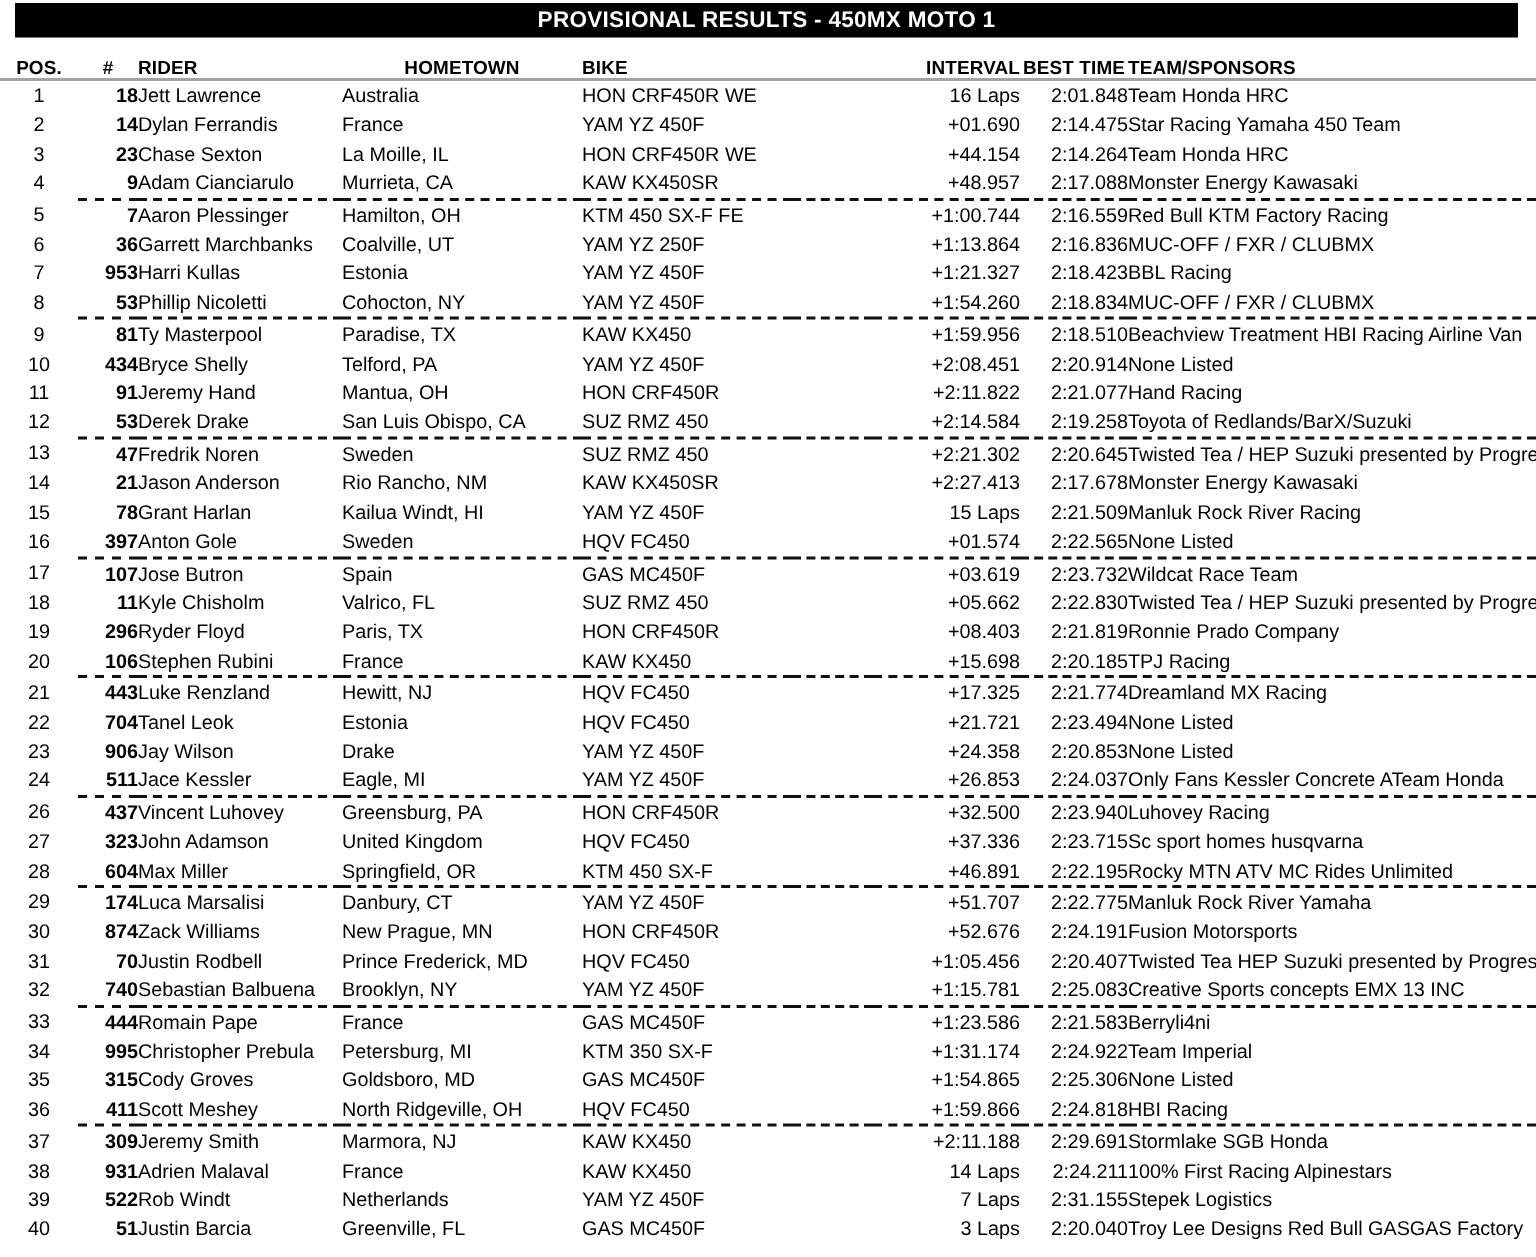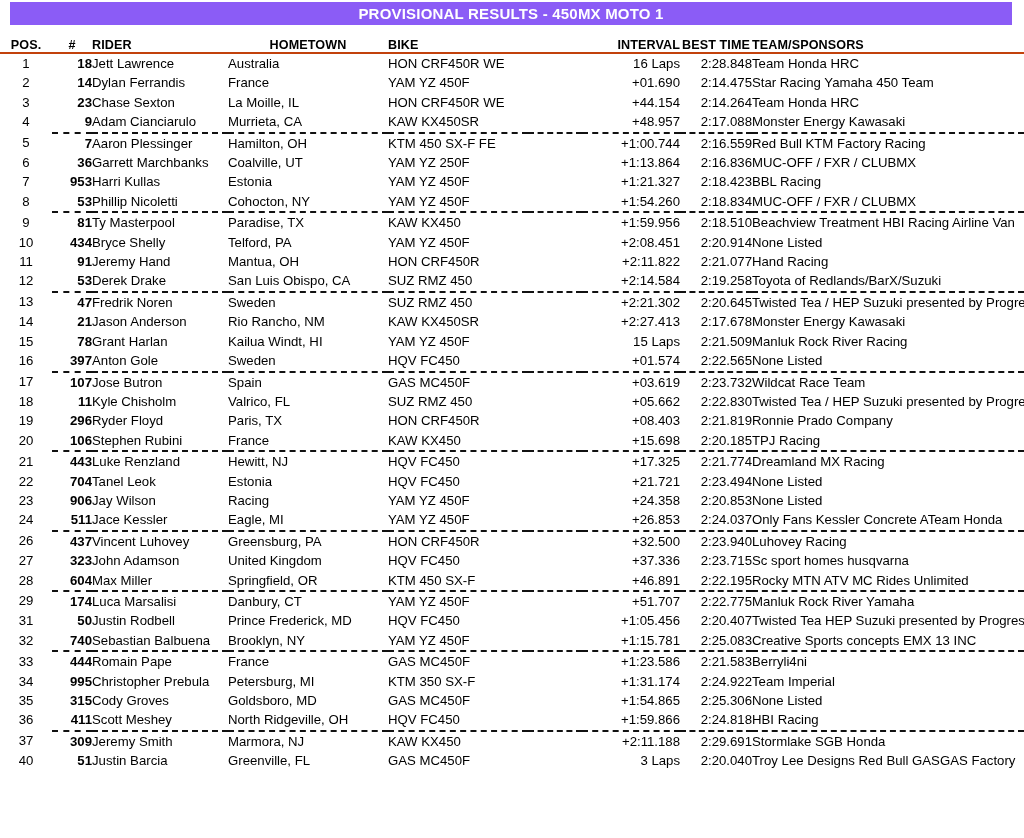--- a/index.html
+++ b/index.html
@@ -24,21 +24,21 @@
     box-sizing: border-box;
   }
 
   
   .title-bar {
     position: absolute;
     left: 10px;
     top: 2px;
     width: 1002px;
     height: 23px;
-    background: #8b5cf6;
+    background: #000000;
     display: flex;
     align-items: center;
     justify-content: center;
   }
   .title-text {
     color: #ffffff;
     font-size: 15px;
     font-weight: bold;
     letter-spacing: 0.2px;
     line-height: 1;
@@ -80,21 +80,21 @@
   col.c-best  { width: 72px; }
   col.c-team  { width: 272px; }
 
   
   thead th {
     height: 22px;
     font-size: 12.6px;
     font-weight: bold;
     letter-spacing: 0.1px;
     padding-bottom: 3px;
-    border-bottom: 2px solid #c2410c;
+    border-bottom: 2px solid #a3a3a3;
   }
   th.h-pos   { text-align: center; }
   th.h-num   { text-align: center; }
   th.h-rider { text-align: left; padding-left: 9px; }
   th.h-town  { text-align: center; padding-left: 6px; }
   th.h-bike  { text-align: left; padding-left: 4px; }
   th.h-gap   { }
   th.h-int   { text-align: right; padding-right: 2px; }
   th.h-best  { padding-right: 4px; }
   th.h-team  { text-align: left; padding-left: 10px; }
@@ -163,21 +163,21 @@
       </thead>
       <tbody id="results-body">
           <tr class="data-row">
             <td class="d-pos">1</td>
             <td class="d-num">18</td>
             <td class="d-rider">Jett Lawrence</td>
             <td class="d-town">Australia</td>
             <td class="d-bike">HON CRF450R WE</td>
             <td class="d-gap"></td>
             <td class="d-int">16 Laps</td>
-            <td class="d-best">2:28.848</td>
+            <td class="d-best">2:01.848</td>
             <td class="d-team">Team Honda HRC</td>
           </tr>
           <tr class="data-row">
             <td class="d-pos">2</td>
             <td class="d-num">14</td>
             <td class="d-rider">Dylan Ferrandis</td>
             <td class="d-town">France</td>
             <td class="d-bike">YAM YZ 450F</td>
             <td class="d-gap"></td>
             <td class="d-int">+01.690</td>
@@ -456,21 +456,21 @@
             <td class="d-bike">HQV FC450</td>
             <td class="d-gap"></td>
             <td class="d-int">+21.721</td>
             <td class="d-best">2:23.494</td>
             <td class="d-team">None Listed</td>
           </tr>
           <tr class="data-row">
             <td class="d-pos">23</td>
             <td class="d-num">906</td>
             <td class="d-rider">Jay Wilson</td>
-            <td class="d-town">Racing</td>
+            <td class="d-town">Drake</td>
             <td class="d-bike">YAM YZ 450F</td>
             <td class="d-gap"></td>
             <td class="d-int">+24.358</td>
             <td class="d-best">2:20.853</td>
             <td class="d-team">None Listed</td>
           </tr>
           <tr class="data-row">
             <td class="d-pos">24</td>
             <td class="d-num">511</td>
             <td class="d-rider">Jace Kessler</td>
@@ -541,22 +541,33 @@
             <td class="d-num">174</td>
             <td class="d-rider">Luca Marsalisi</td>
             <td class="d-town">Danbury, CT</td>
             <td class="d-bike">YAM YZ 450F</td>
             <td class="d-gap"></td>
             <td class="d-int">+51.707</td>
             <td class="d-best">2:22.775</td>
             <td class="d-team">Manluk Rock River Yamaha</td>
           </tr>
           <tr class="data-row">
+            <td class="d-pos">30</td>
+            <td class="d-num">874</td>
+            <td class="d-rider">Zack Williams</td>
+            <td class="d-town">New Prague, MN</td>
+            <td class="d-bike">HON CRF450R</td>
+            <td class="d-gap"></td>
+            <td class="d-int">+52.676</td>
+            <td class="d-best">2:24.191</td>
+            <td class="d-team">Fusion Motorsports</td>
+          </tr>
+          <tr class="data-row">
             <td class="d-pos">31</td>
-            <td class="d-num">50</td>
+            <td class="d-num">70</td>
             <td class="d-rider">Justin  Rodbell</td>
             <td class="d-town">Prince Frederick, MD</td>
             <td class="d-bike">HQV FC450</td>
             <td class="d-gap"></td>
             <td class="d-int">+1:05.456</td>
             <td class="d-best">2:20.407</td>
             <td class="d-team">Twisted Tea HEP Suzuki presented by Progressive</td>
           </tr>
           <tr class="data-row">
             <td class="d-pos">32</td>
@@ -640,20 +651,42 @@
             <td class="d-num">309</td>
             <td class="d-rider">Jeremy Smith</td>
             <td class="d-town">Marmora, NJ</td>
             <td class="d-bike">KAW KX450</td>
             <td class="d-gap"></td>
             <td class="d-int">+2:11.188</td>
             <td class="d-best">2:29.691</td>
             <td class="d-team">Stormlake SGB Honda</td>
           </tr>
           <tr class="data-row">
+            <td class="d-pos">38</td>
+            <td class="d-num">931</td>
+            <td class="d-rider">Adrien  Malaval</td>
+            <td class="d-town">France</td>
+            <td class="d-bike">KAW KX450</td>
+            <td class="d-gap"></td>
+            <td class="d-int">14 Laps</td>
+            <td class="d-best">2:24.211</td>
+            <td class="d-team">100%   First Racing   Alpinestars</td>
+          </tr>
+          <tr class="data-row">
+            <td class="d-pos">39</td>
+            <td class="d-num">522</td>
+            <td class="d-rider">Rob Windt</td>
+            <td class="d-town">Netherlands</td>
+            <td class="d-bike">YAM YZ 450F</td>
+            <td class="d-gap"></td>
+            <td class="d-int">7 Laps</td>
+            <td class="d-best">2:31.155</td>
+            <td class="d-team">Stepek Logistics</td>
+          </tr>
+          <tr class="data-row">
             <td class="d-pos">40</td>
             <td class="d-num">51</td>
             <td class="d-rider">Justin Barcia</td>
             <td class="d-town">Greenville, FL</td>
             <td class="d-bike">GAS MC450F</td>
             <td class="d-gap"></td>
             <td class="d-int">3 Laps</td>
             <td class="d-best">2:20.040</td>
             <td class="d-team">Troy Lee Designs Red Bull GASGAS Factory</td>
           </tr>

